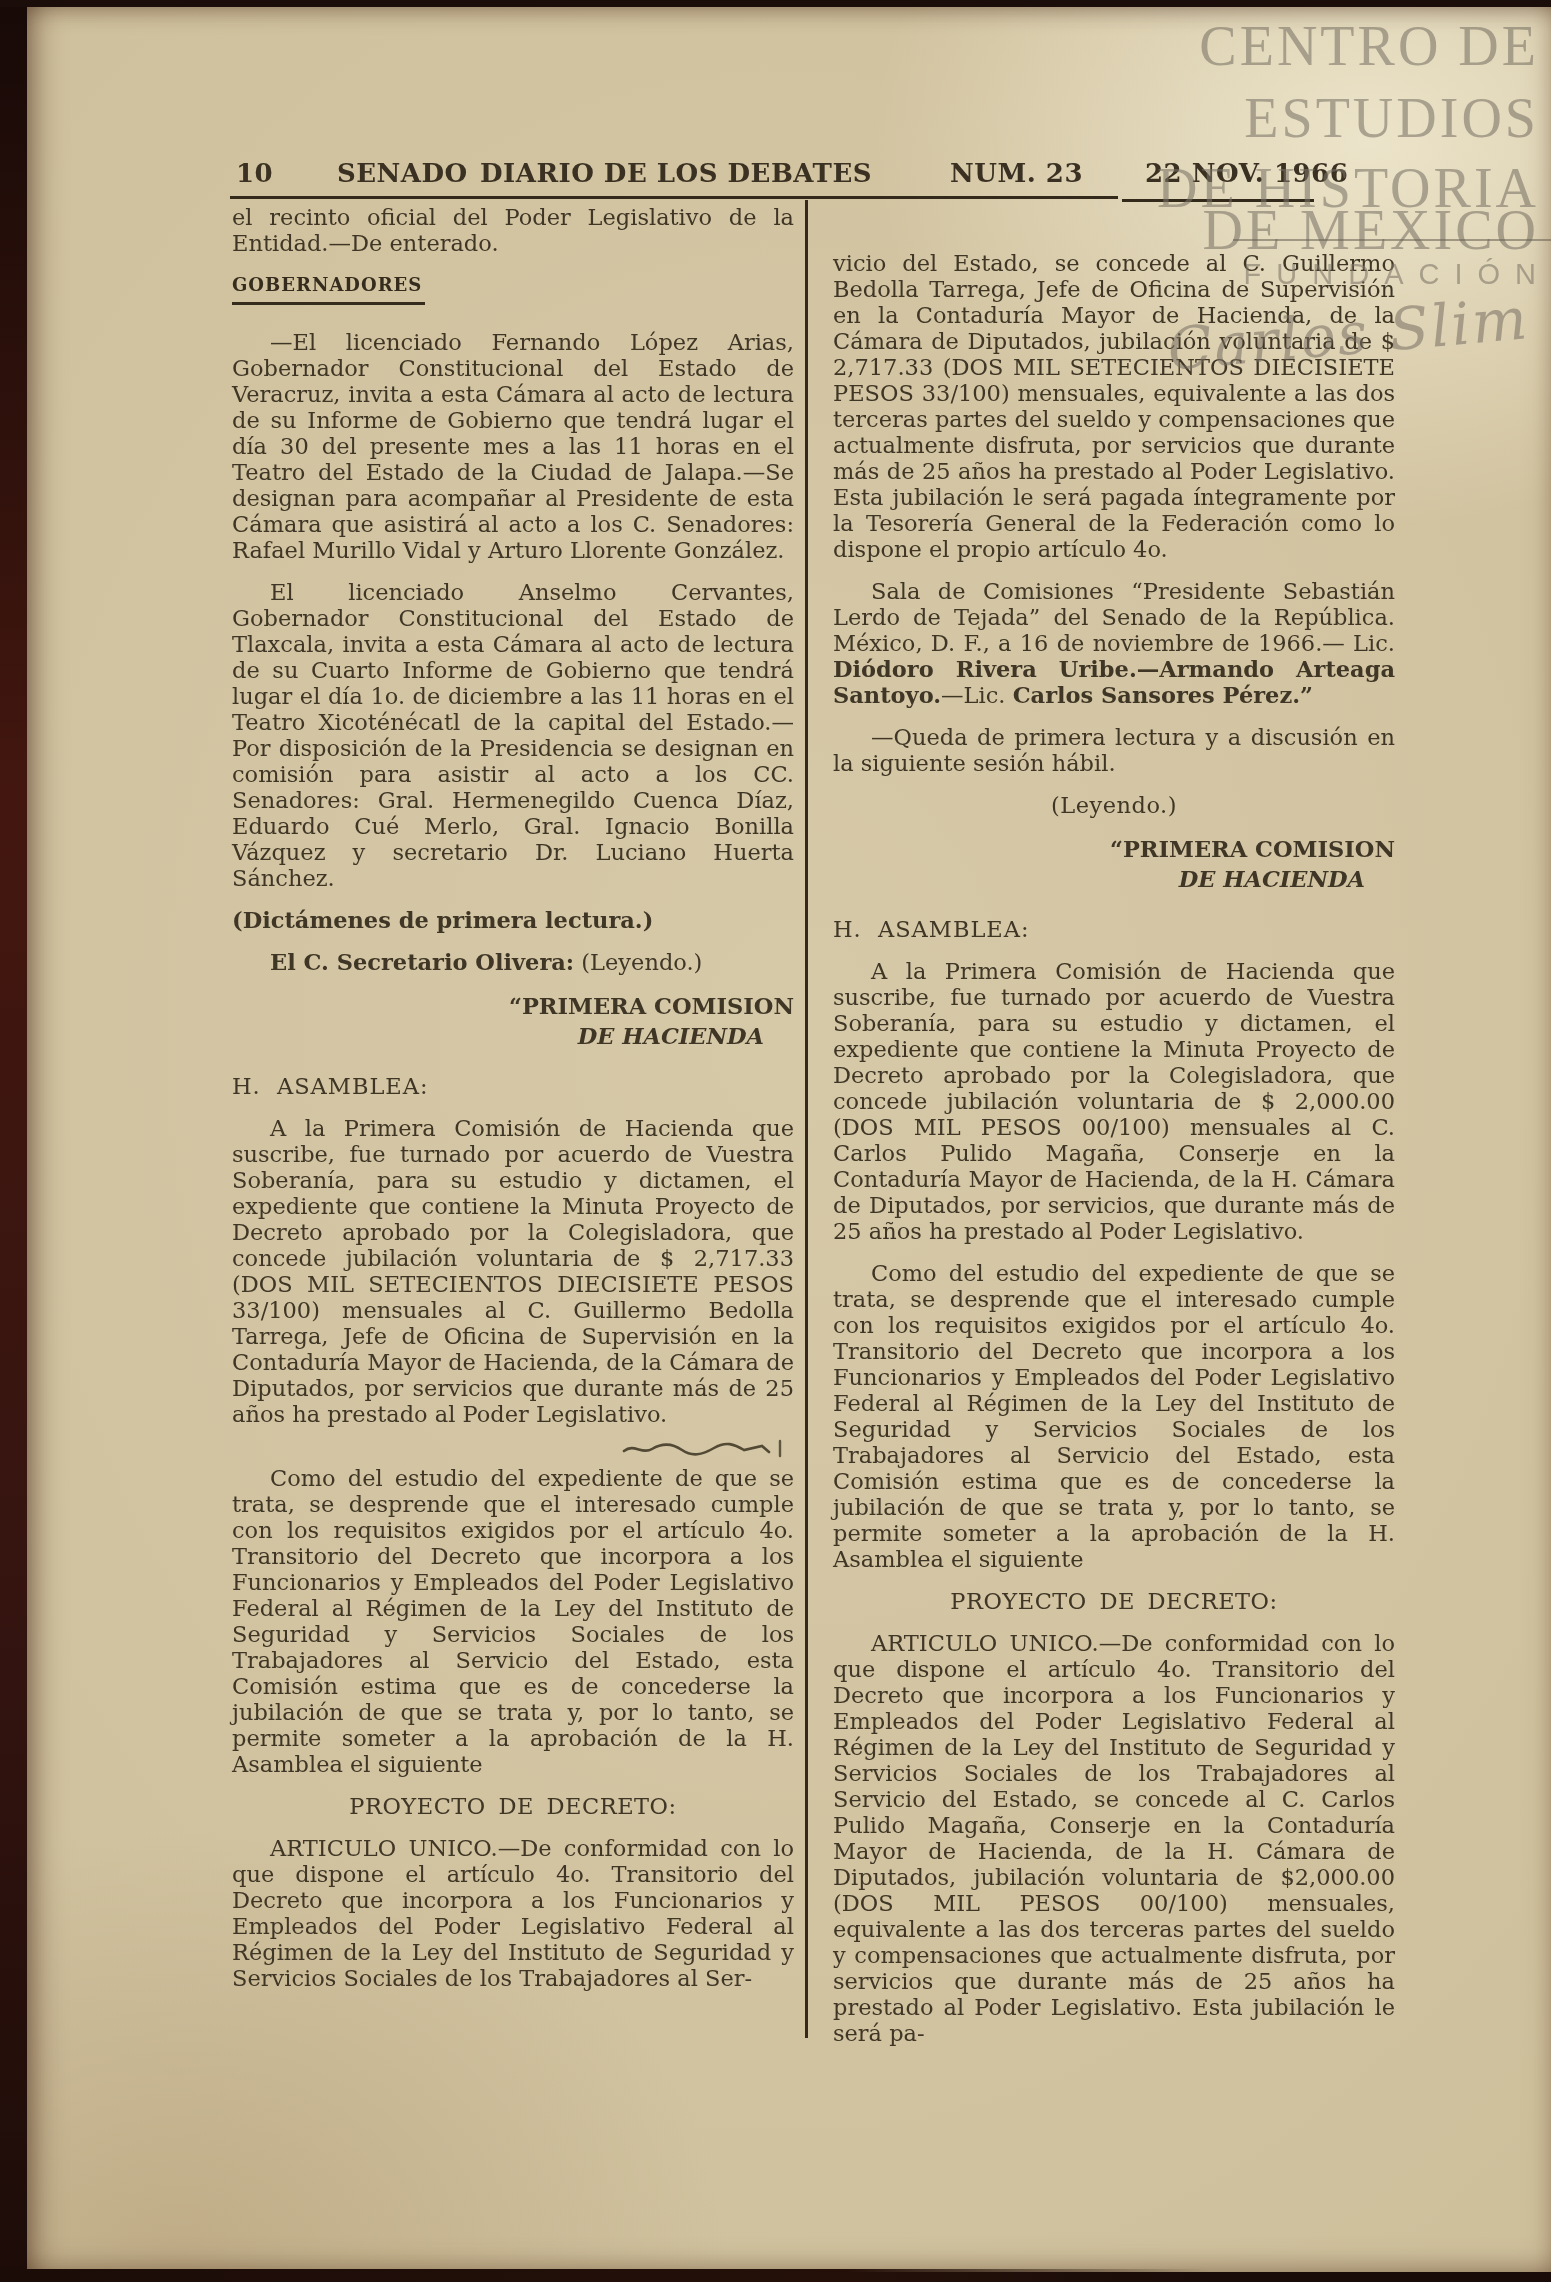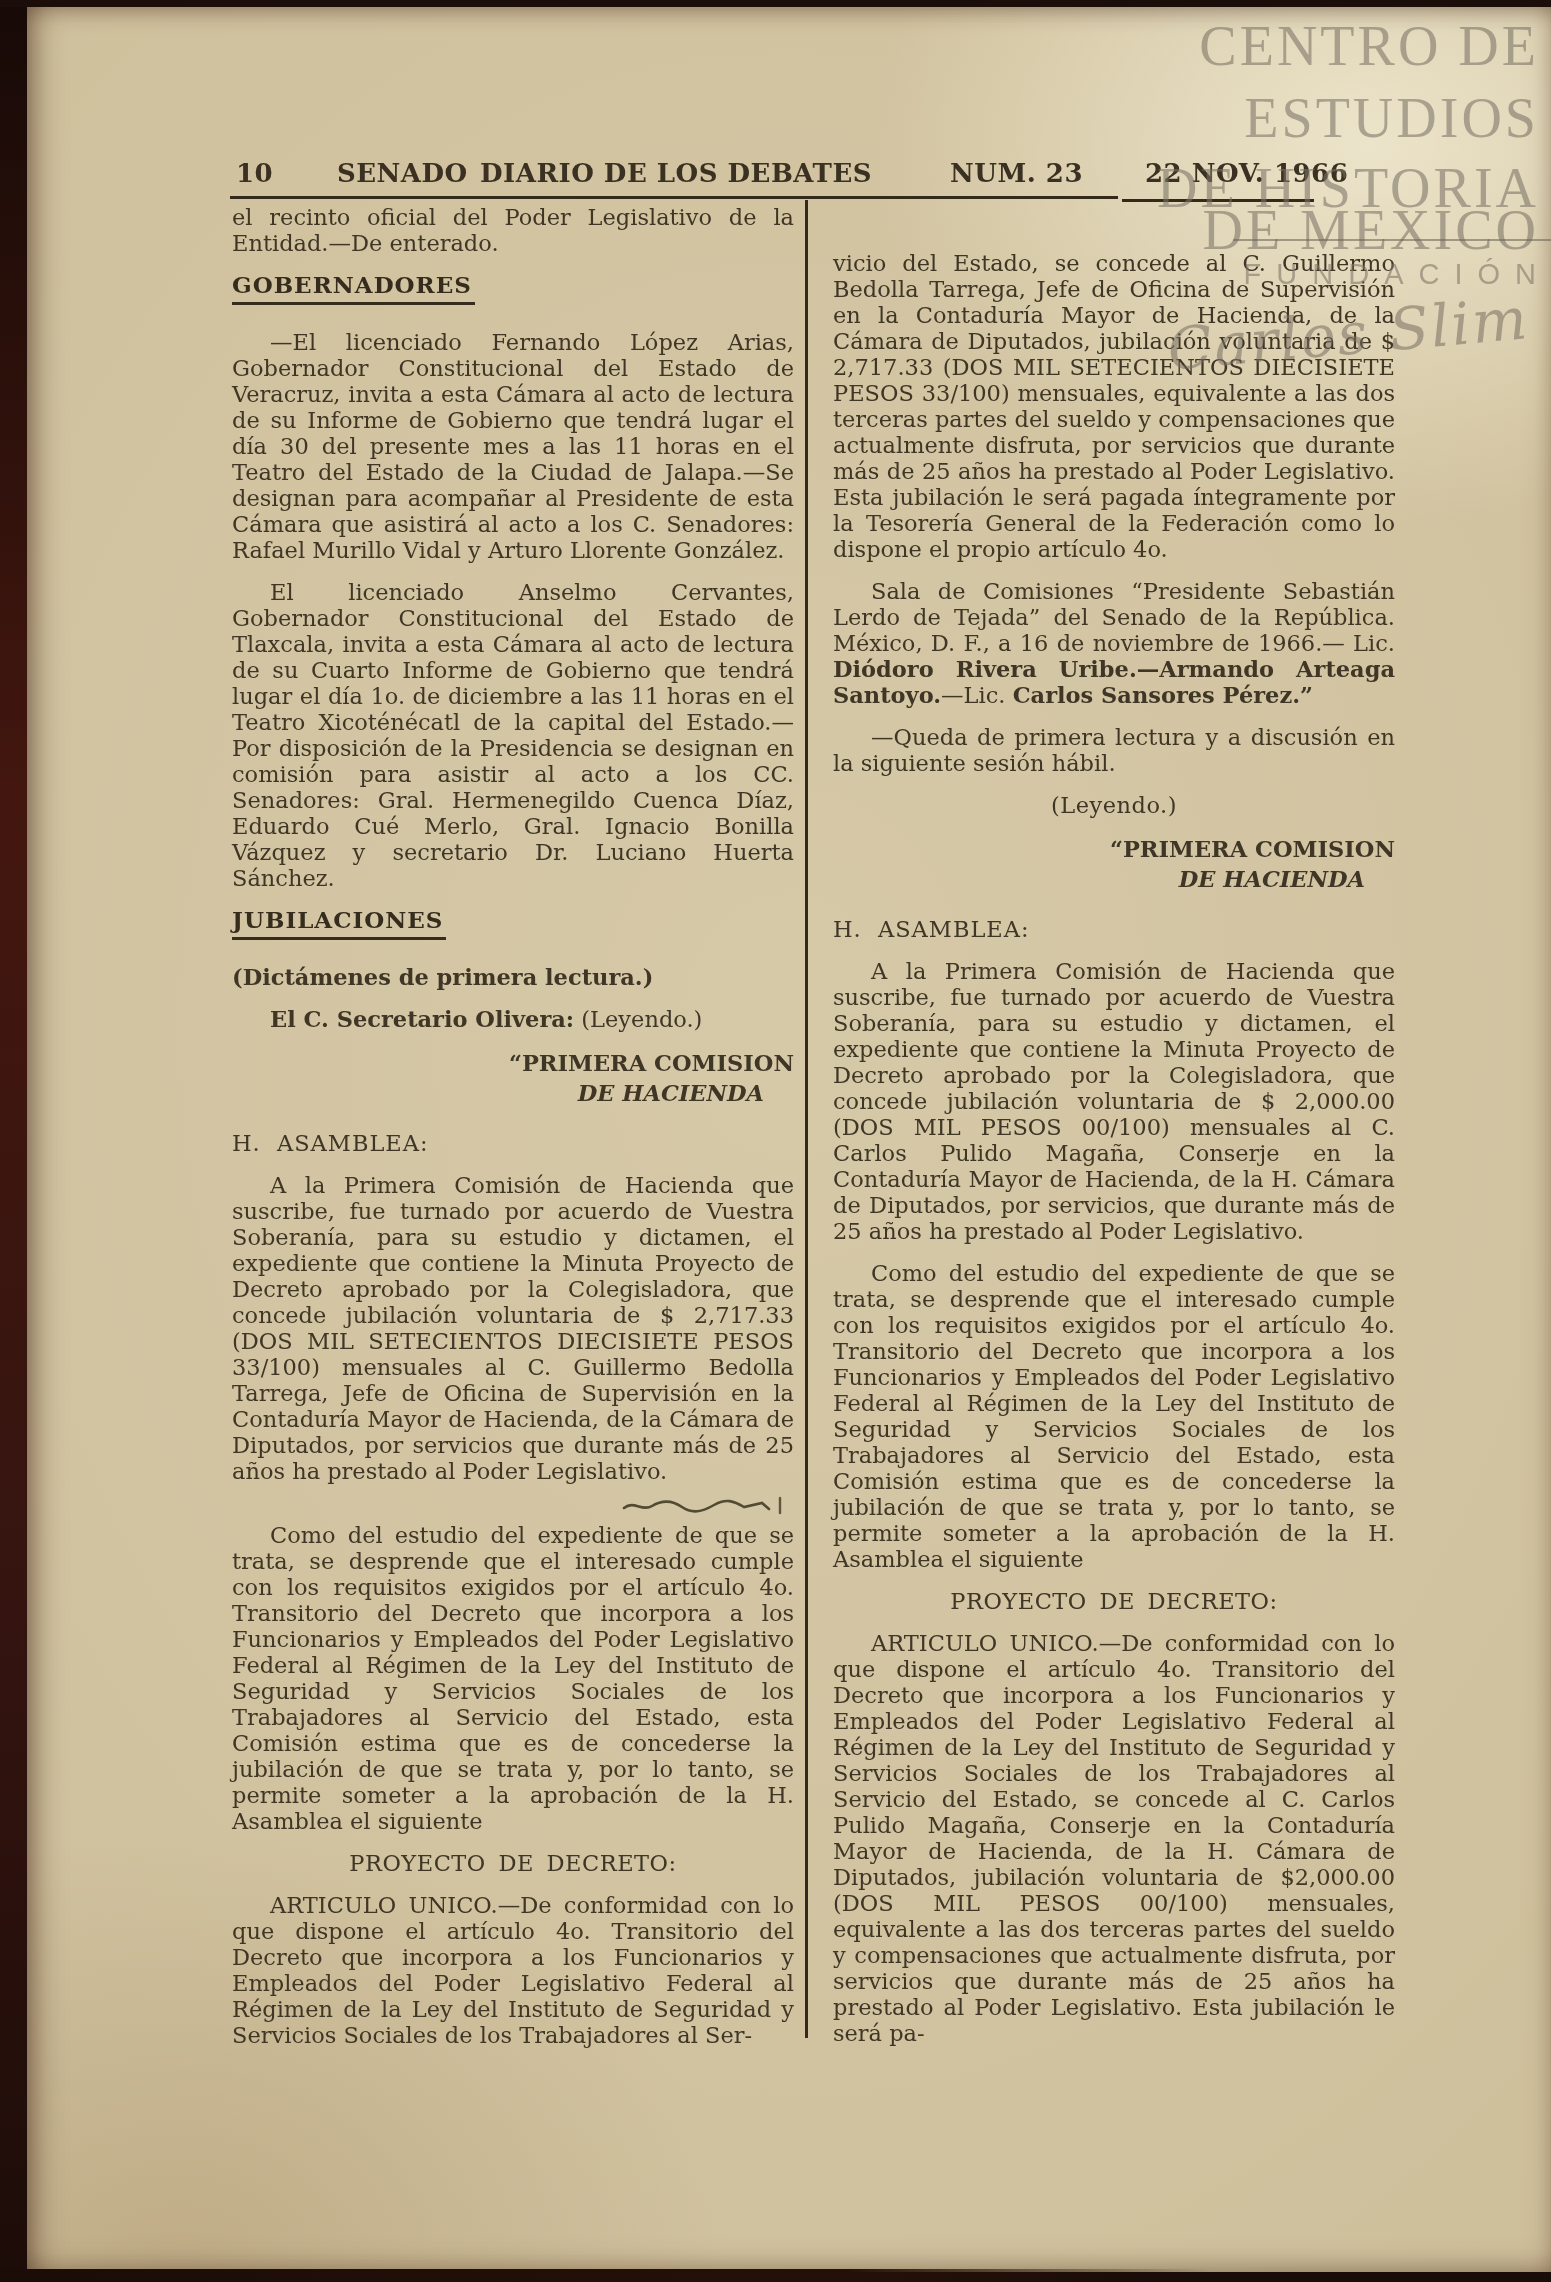--- a/index.html
+++ b/index.html
@@ -25,21 +25,21 @@
   .hdr .iss{left:924px;} .hdr .dt{left:1119px;}
   .rule-a{position:absolute;left:204px;top:190px;width:888px;height:3px;background:#332a1c;}
   .rule-b{position:absolute;left:1096px;top:193px;width:192px;height:3px;background:#332a1c;}
   .divider{position:absolute;left:779px;top:194px;width:3px;height:1838px;background:#33291c;}
   
   .col{position:absolute;top:198px;width:562px;font-size:22.5px;line-height:26px;
        color:#3f3626;text-align:justify;z-index:2;}
   .col-left{left:206px;} .col-right{left:807px;margin-top:46px;}
   .col p{margin:0 0 16px;text-indent:38px;}
   .col p.noindent{text-indent:0;}
-  .sect-head{font-size:23px;font-weight:bold;color:#352c1d;margin:14px 0 24px;letter-spacing:1px;}
+  .sect-head{font-size:18px;font-weight:bold;color:#352c1d;margin:14px 0 24px;letter-spacing:1px;}
   .sect-head span{display:inline-block;border-bottom:3px solid #352c1d;padding:0 3px 4px 0;}
   .bold-note{font-weight:bold;text-indent:0 !important;}
   .commission{text-align:right;font-weight:bold;margin:6px 0 22px;line-height:30px;text-indent:0 !important;}
   .commission .l2{display:block;padding-right:30px;font-style:italic;}
   .asamblea{margin:4px 0 22px;text-indent:0 !important;letter-spacing:1px;word-spacing:8px;}
   .centered{text-align:center;text-indent:0 !important;margin:8px 0 24px;word-spacing:5px;letter-spacing:.5px;}
   .scribble-row{text-align:right;margin:-6px 4px 8px 0;height:20px;}
   
   .wm{position:absolute;top:0;right:0;width:640px;height:420px;z-index:5;pointer-events:none;}
   .wm .wline{position:absolute;right:12px;white-space:nowrap;
@@ -82,21 +82,20 @@
     <div class="divider"></div>
 
     <div class="col col-left">
       <p class="noindent">el recinto oficial del Poder Legislativo de la Entidad.—De enterado.</p>
 
       <div class="sect-head"><span>GOBERNADORES</span></div>
 
       <p>—El licenciado Fernando López Arias, Gobernador Constitucional del Estado de Veracruz, invita a esta Cámara al acto de lectura de su Informe de Gobierno que tendrá lugar el día 30 del presente mes a las 11 horas en el Teatro del Estado de la Ciudad de Jalapa.—Se designan para acompañar al Presidente de esta Cámara que asistirá al acto a los C. Senadores: Rafael Murillo Vidal y Arturo Llorente González.</p>
       <p>El licenciado Anselmo Cervantes, Gobernador Constitucional del Estado de Tlaxcala, invita a esta Cámara al acto de lectura de su Cuarto Informe de Gobierno que tendrá lugar el día 1o. de diciembre a las 11 horas en el Teatro Xicoténécatl de la capital del Estado.—Por disposición de la Presidencia se designan en comisión para asistir al acto a los CC. Senadores: Gral. Hermenegildo Cuenca Díaz, Eduardo Cué Merlo, Gral. Ignacio Bonilla Vázquez y secretario Dr. Luciano Huerta Sánchez.</p>
 
-      <div class="sect-head"><span>JUBILACIONES</span></div>
 
       <p class="bold-note">(Dictámenes de primera lectura.)</p>
 
       <p><b>El C. Secretario Olivera:</b><span> (Leyendo.)</span></p>
 
       <div class="commission">
         <span>“PRIMERA COMISION</span>
         <span class="l2">DE HACIENDA</span>
       </div>
 

